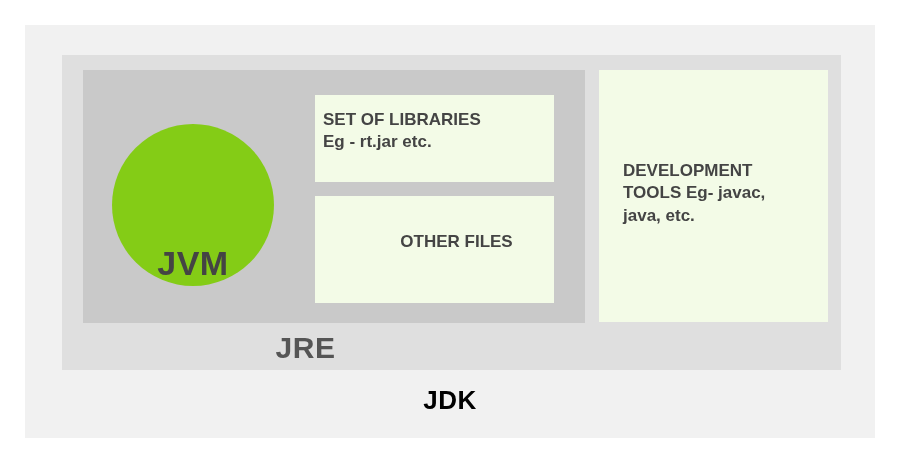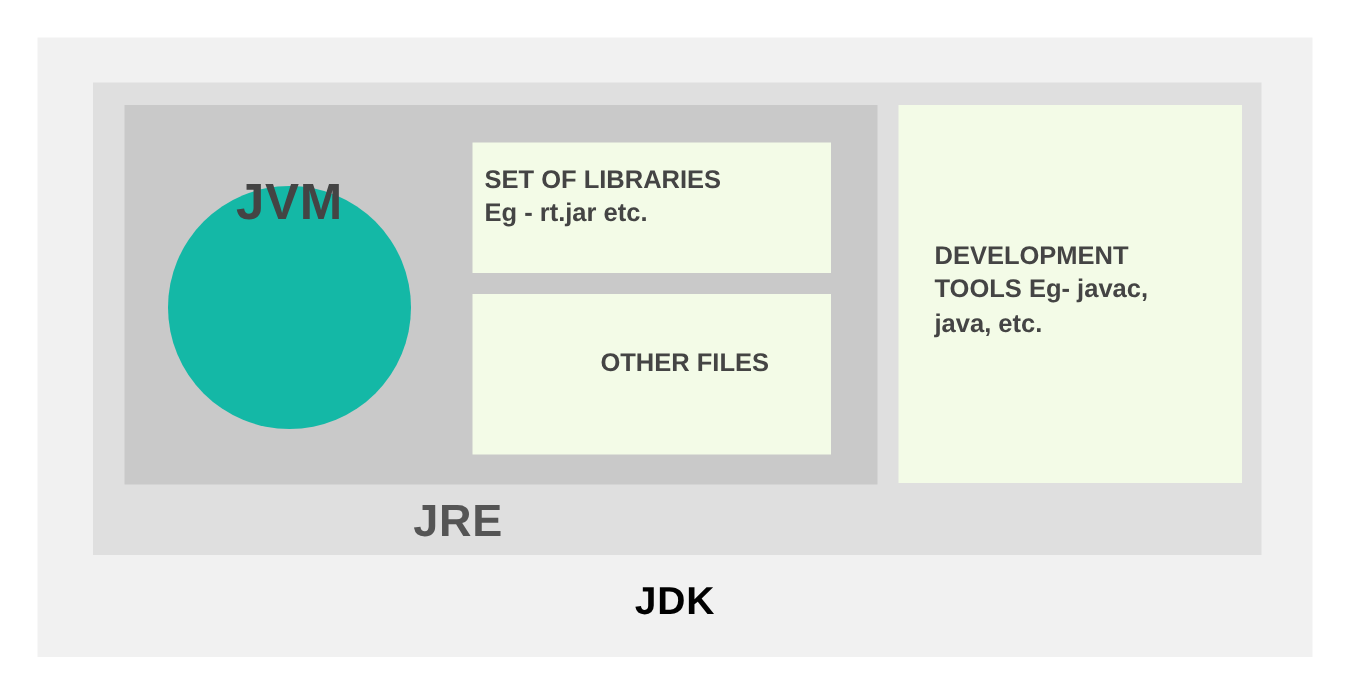--- a/index.html
+++ b/index.html
@@ -53,23 +53,23 @@
   }
 
   
   .jvm-circle {
     position: absolute;
     left: 29px;      
     top: 54px;       
     width: 162px;
     height: 162px;
     border-radius: 50%;
-    background: #14b8a6;
+    background: #84cc16;
     display: flex;
-    align-items: flex-start;
+    align-items: flex-end;
     justify-content: center;
   }
   .jvm-label {
     font-size: 34px;
     font-weight: bold;
     color: #444444;
     letter-spacing: 0.5px;
     line-height: 1;
     transform: translateY(-6px);
   }

